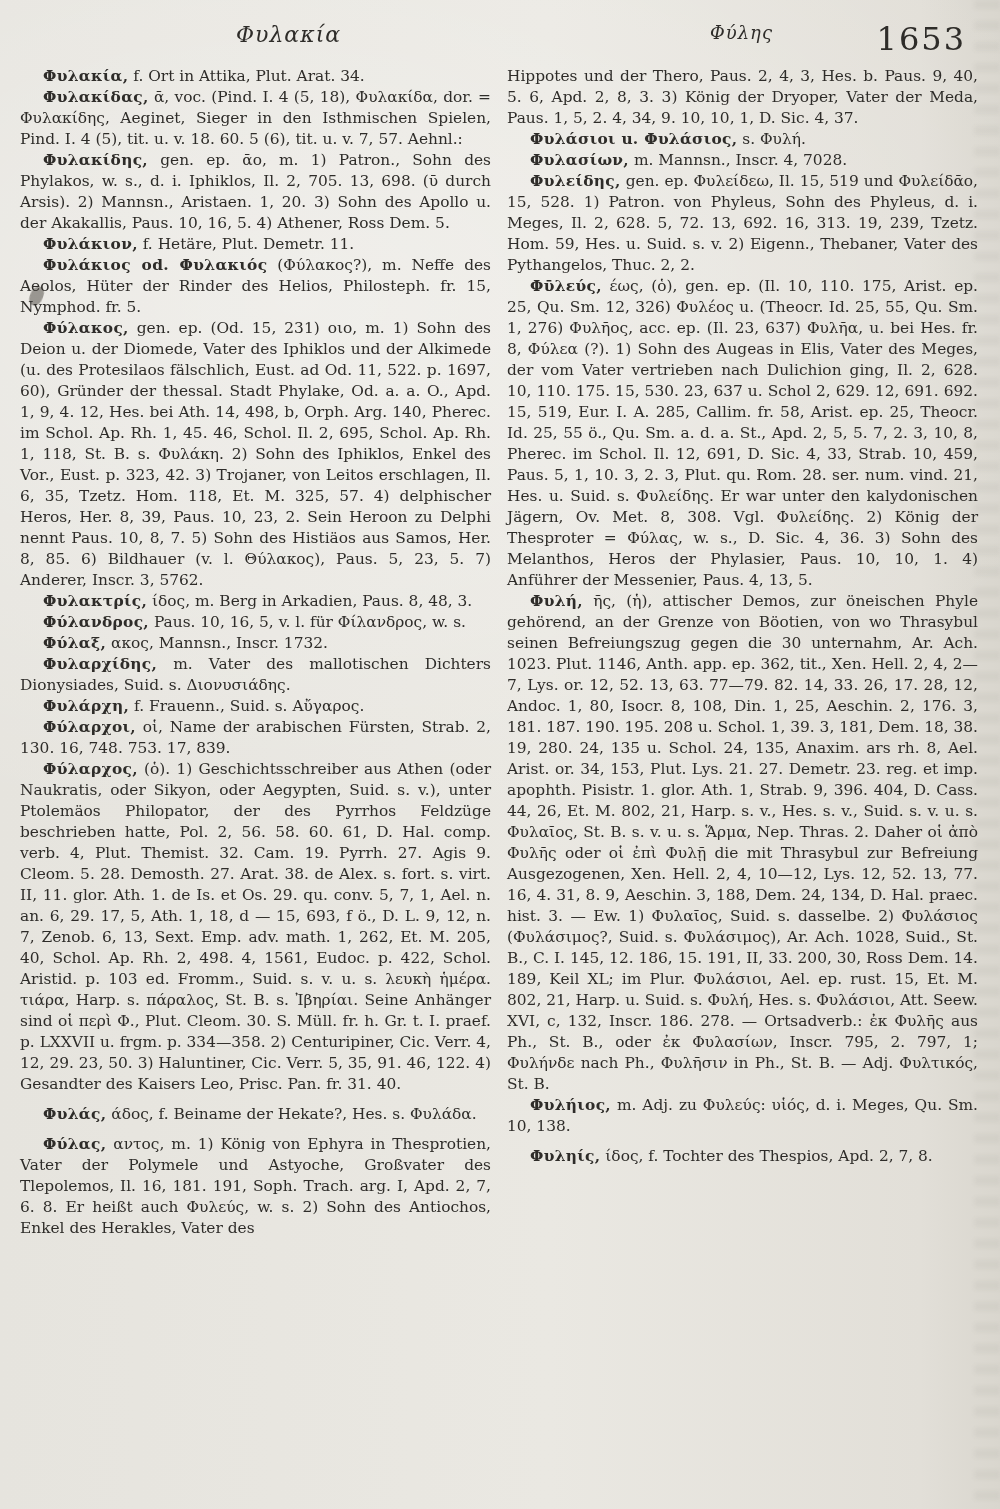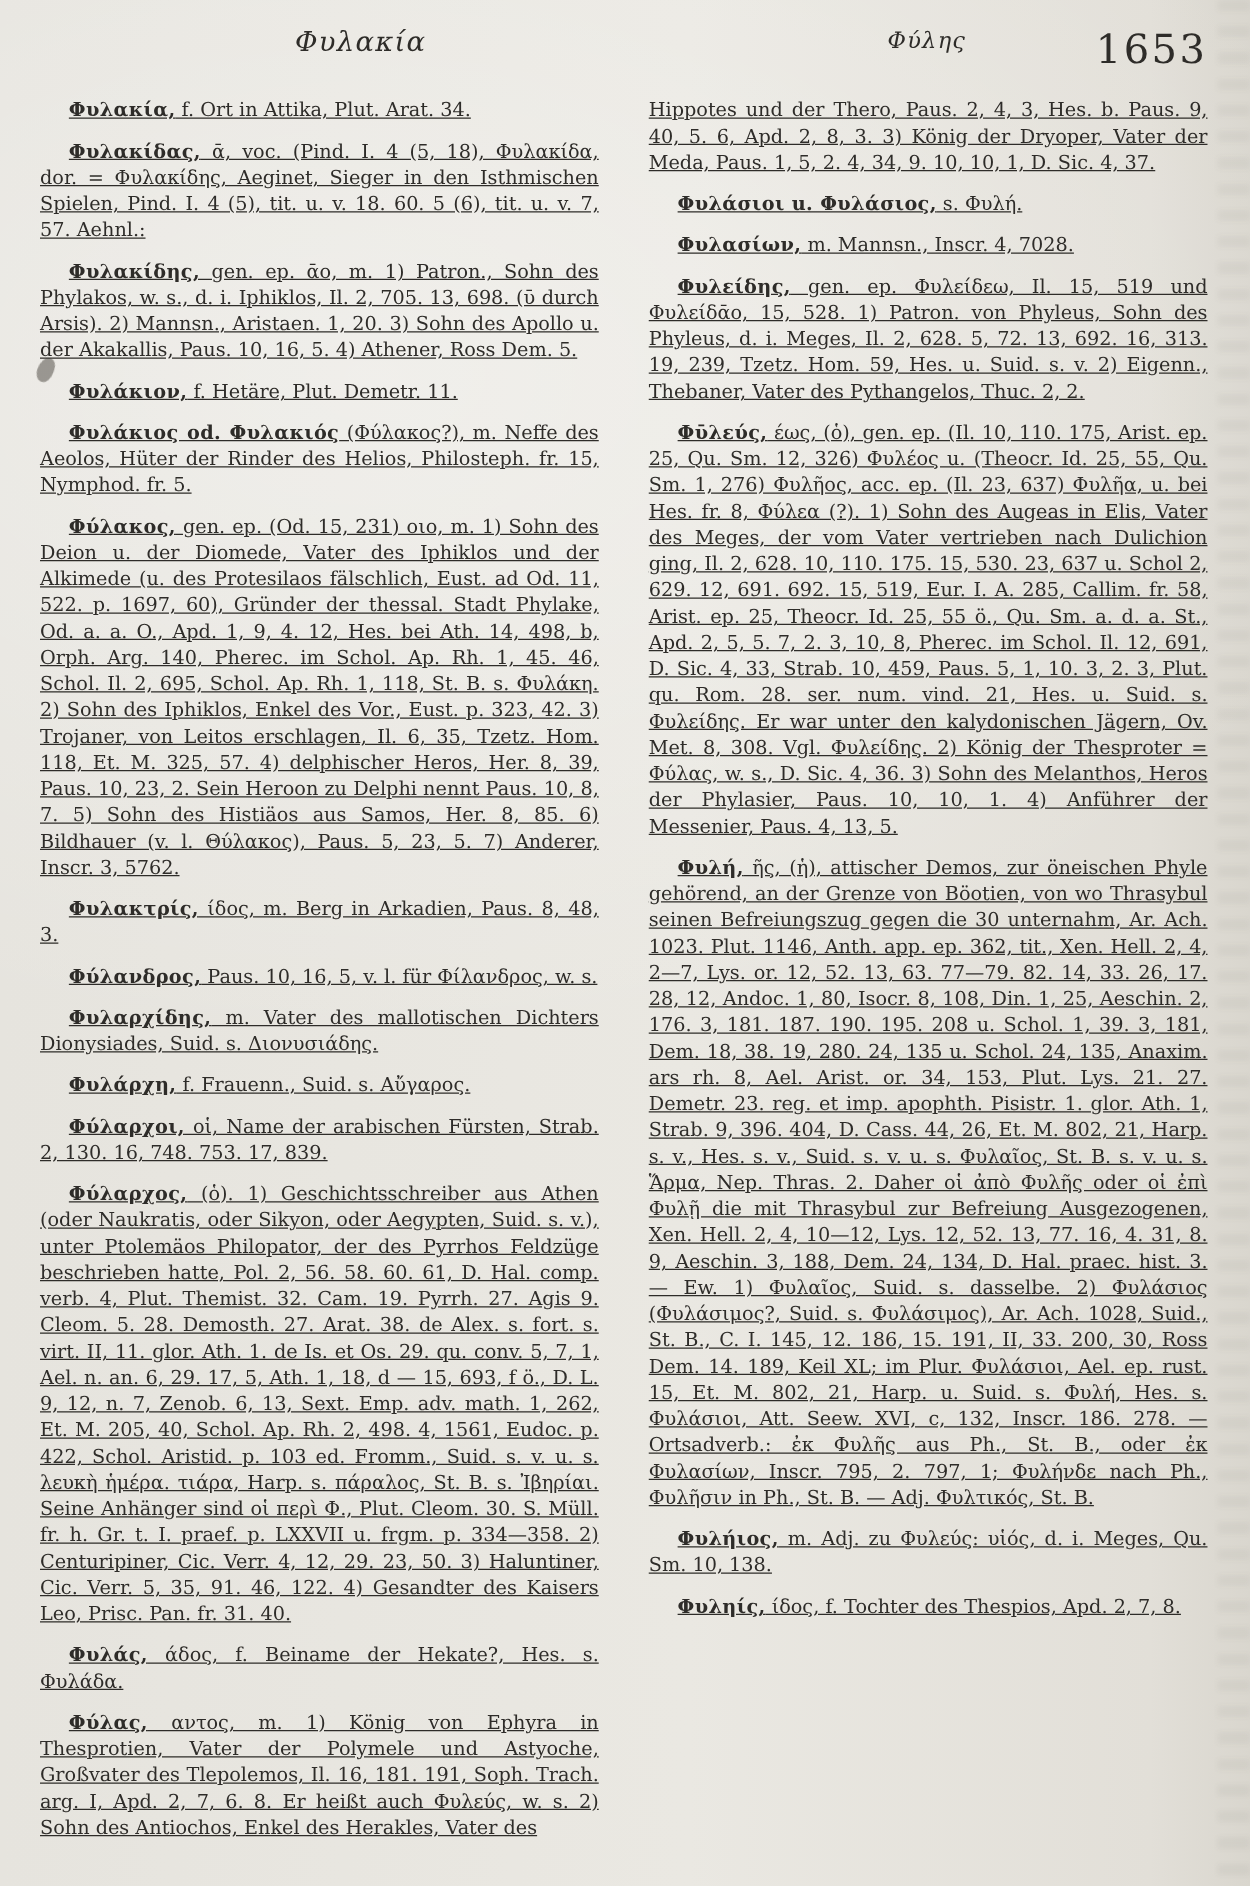--- a/index.html
+++ b/index.html
@@ -66,23 +66,22 @@
     gap: 16px;
   }
   .col {
     width: 471px;
     font-size: 15.4px;
     line-height: 21px;
     text-align: justify;
     hyphens: none;
   }
   .entry {
-    margin: 12px;
+    margin: 0;
     text-indent: 1.5em;
-    text-decoration: underline;
   }
   .entry.cont { text-indent: 0; }
   .entry.gap { margin-top: 9px; }
   .entry b { font-weight: bold; letter-spacing: 0.3px; }
 </style>
 </head>
 <body>
 
 <div class="page">
 
@@ -99,20 +98,21 @@
 
     <div class="col">
       <p class="entry"><b>Φυλακία,</b><span> f. Ort in Attika, Plut. Arat. 34.</span></p>
       <p class="entry"><b>Φυλακίδας,</b><span> ᾱ, voc. (Pind. I. 4 (5, 18), Φυλακίδα, dor. = Φυλακίδης, Aeginet, Sieger in den Isthmischen Spielen, Pind. I. 4 (5), tit. u. v. 18. 60. 5 (6), tit. u. v. 7, 57. Aehnl.:</span></p>
       <p class="entry"><b>Φυλακίδης,</b><span> gen. ep. ᾱο, m. 1) Patron., Sohn des Phylakos, w. s., d. i. Iphiklos, Il. 2, 705. 13, 698. (ῡ durch Arsis). 2) Mannsn., Aristaen. 1, 20. 3) Sohn des Apollo u. der Akakallis, Paus. 10, 16, 5. 4) Athener, Ross Dem. 5.</span></p>
       <p class="entry"><b>Φυλάκιον,</b><span> f. Hetäre, Plut. Demetr. 11.</span></p>
       <p class="entry"><b>Φυλάκιος od. Φυλακιός</b><span> (Φύλακος?), m. Neffe des Aeolos, Hüter der Rinder des Helios, Philosteph. fr. 15, Nymphod. fr. 5.</span></p>
       <p class="entry"><b>Φύλακος,</b><span> gen. ep. (Od. 15, 231) οιο, m. 1) Sohn des Deion u. der Diomede, Vater des Iphiklos und der Alkimede (u. des Protesilaos fälschlich, Eust. ad Od. 11, 522. p. 1697, 60), Gründer der thessal. Stadt Phylake, Od. a. a. O., Apd. 1, 9, 4. 12, Hes. bei Ath. 14, 498, b, Orph. Arg. 140, Pherec. im Schol. Ap. Rh. 1, 45. 46, Schol. Il. 2, 695, Schol. Ap. Rh. 1, 118, St. B. s. Φυλάκη. 2) Sohn des Iphiklos, Enkel des Vor., Eust. p. 323, 42. 3) Trojaner, von Leitos erschlagen, Il. 6, 35, Tzetz. Hom. 118, Et. M. 325, 57. 4) delphischer Heros, Her. 8, 39, Paus. 10, 23, 2. Sein Heroon zu Delphi nennt Paus. 10, 8, 7. 5) Sohn des Histiäos aus Samos, Her. 8, 85. 6) Bildhauer (v. l. Θύλακος), Paus. 5, 23, 5. 7) Anderer, Inscr. 3, 5762.</span></p>
       <p class="entry"><b>Φυλακτρίς,</b><span> ίδος, m. Berg in Arkadien, Paus. 8, 48, 3.</span></p>
       <p class="entry"><b>Φύλανδρος,</b><span> Paus. 10, 16, 5, v. l. für Φίλανδρος, w. s.</span></p>
+      <p class="entry"><b>Φύλαξ,</b><span> ακος, Mannsn., Inscr. 1732.</span></p>
       <p class="entry"><b>Φυλαρχίδης,</b><span> m. Vater des mallotischen Dichters Dionysiades, Suid. s. Διονυσιάδης.</span></p>
       <p class="entry"><b>Φυλάρχη,</b><span> f. Frauenn., Suid. s. Αὔγαρος.</span></p>
       <p class="entry"><b>Φύλαρχοι,</b><span> οἱ, Name der arabischen Fürsten, Strab. 2, 130. 16, 748. 753. 17, 839.</span></p>
       <p class="entry"><b>Φύλαρχος,</b><span> (ὁ). 1) Geschichtsschreiber aus Athen (oder Naukratis, oder Sikyon, oder Aegypten, Suid. s. v.), unter Ptolemäos Philopator, der des Pyrrhos Feldzüge beschrieben hatte, Pol. 2, 56. 58. 60. 61, D. Hal. comp. verb. 4, Plut. Themist. 32. Cam. 19. Pyrrh. 27. Agis 9. Cleom. 5. 28. Demosth. 27. Arat. 38. de Alex. s. fort. s. virt. II, 11. glor. Ath. 1. de Is. et Os. 29. qu. conv. 5, 7, 1, Ael. n. an. 6, 29. 17, 5, Ath. 1, 18, d — 15, 693, f ö., D. L. 9, 12, n. 7, Zenob. 6, 13, Sext. Emp. adv. math. 1, 262, Et. M. 205, 40, Schol. Ap. Rh. 2, 498. 4, 1561, Eudoc. p. 422, Schol. Aristid. p. 103 ed. Fromm., Suid. s. v. u. s. λευκὴ ἡμέρα. τιάρα, Harp. s. πάραλος, St. B. s. Ἰβηρίαι. Seine Anhänger sind οἱ περὶ Φ., Plut. Cleom. 30. S. Müll. fr. h. Gr. t. I. praef. p. LXXVII u. frgm. p. 334—358. 2) Centuripiner, Cic. Verr. 4, 12, 29. 23, 50. 3) Haluntiner, Cic. Verr. 5, 35, 91. 46, 122. 4) Gesandter des Kaisers Leo, Prisc. Pan. fr. 31. 40.</span></p>
       <p class="entry gap"><b>Φυλάς,</b><span> άδος, f. Beiname der Hekate?, Hes. s. Φυλάδα.</span></p>
       <p class="entry gap"><b>Φύλας,</b><span> αντος, m. 1) König von Ephyra in Thesprotien, Vater der Polymele und Astyoche, Großvater des Tlepolemos, Il. 16, 181. 191, Soph. Trach. arg. I, Apd. 2, 7, 6. 8. Er heißt auch Φυλεύς, w. s. 2) Sohn des Antiochos, Enkel des Herakles, Vater des</span></p>
     </div>
 
     <div class="col">
       <p class="entry cont"><b></b><span>Hippotes und der Thero, Paus. 2, 4, 3, Hes. b. Paus. 9, 40, 5. 6, Apd. 2, 8, 3. 3) König der Dryoper, Vater der Meda, Paus. 1, 5, 2. 4, 34, 9. 10, 10, 1, D. Sic. 4, 37.</span></p>

